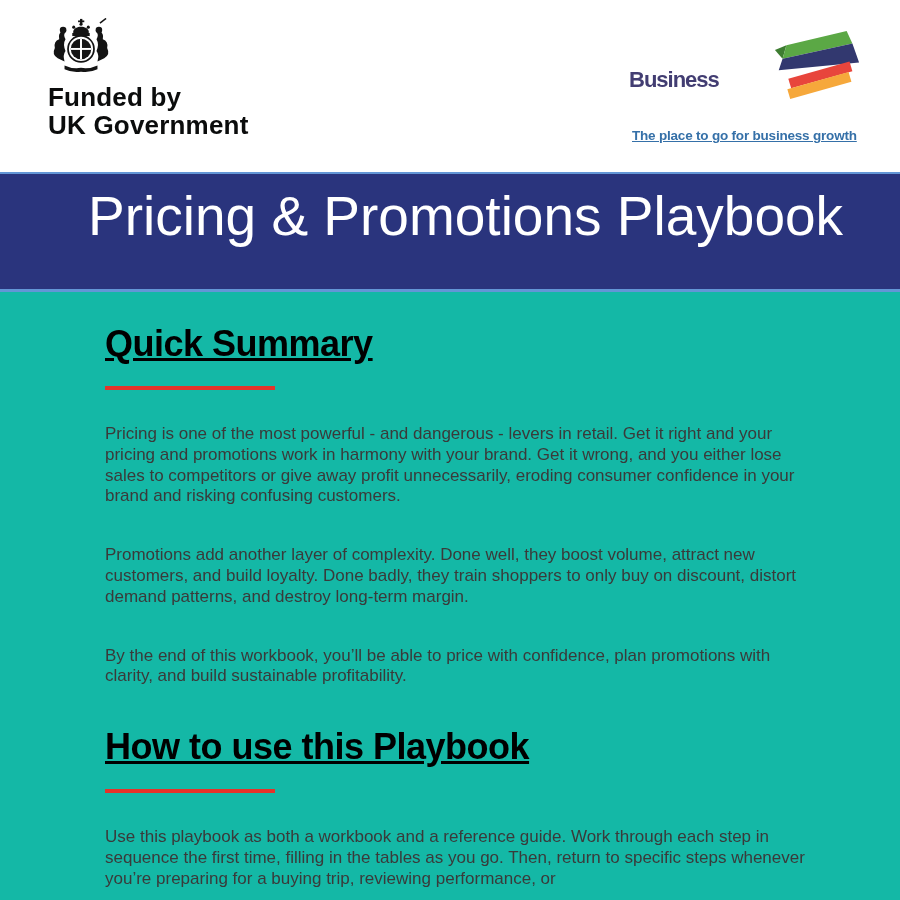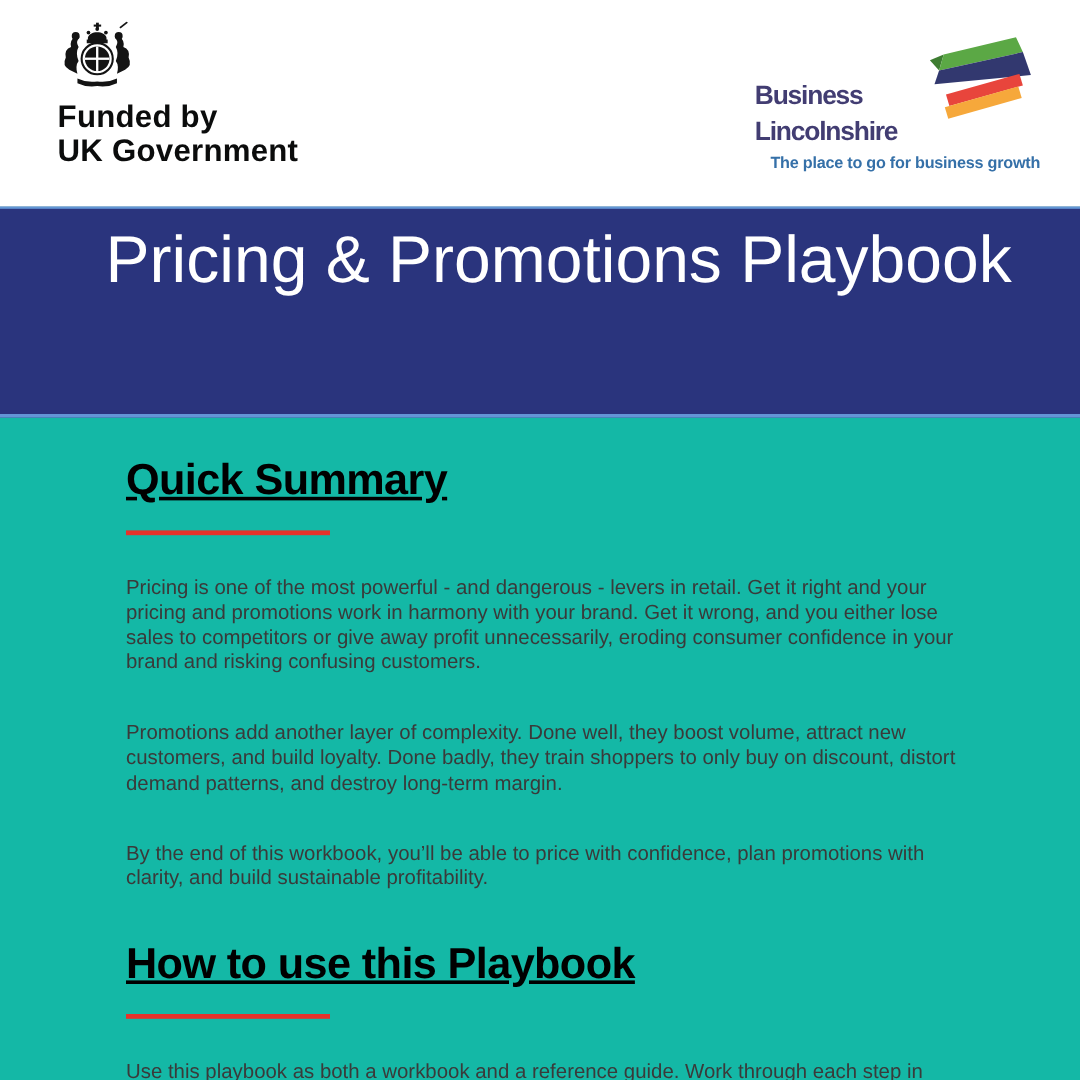--- a/index.html
+++ b/index.html
@@ -20,27 +20,27 @@
   .gov-text { margin-top:7px; font-size:26px; font-weight:700; color:#0b0c0c;
               line-height:28px; letter-spacing:0.2px; }
   .gov-text span { display:block; }
 
   .brand-block { position:absolute; left:629px; top:25px; width:230px; height:125px; }
   .brand-chevron { position:absolute; top:0; right:-2px; }
   .brand-name { position:absolute; left:0; top:40px;
                 font-size:22px; font-weight:700; color:#423d72;
                 letter-spacing:-1px; line-height:30px; }
   .brand-name span { display:block; }
-  .brand-tagline { position:absolute; left:13px; top:103px;
+  .brand-tagline { position:absolute; left:3px; top:103px;
                    font-size:13.5px; font-weight:700; color:#3570a8;
-                   letter-spacing:-0.2px; white-space:nowrap; }
+                   letter-spacing:-0.2px; white-space:nowrap;text-decoration:underline; }
 
   
   .banner {
-    height:176px; background:#2a347d;
+    height:120px; background:#2a347d;
     border-top:2px solid #6396d6;
     border-bottom:3px solid #6396d6;
     padding:10px 4px 0 88px;
     color:#ffffff;
   }
   .banner h1 {
     font-size:55px; font-weight:400; letter-spacing:0;
     line-height:64px; white-space:nowrap;
   }
   .banner .subtitle {
@@ -103,21 +103,20 @@
     <div class="brand-block">
       <svg class="brand-chevron" width="88" height="77" viewBox="0 0 92 80" aria-hidden="true">
         <polygon points="14,21 10,35 2,26" fill="#3e7d31"></polygon>
         <polygon points="14,21 77,6 83,19 10,35" fill="#5ba845"></polygon>
         <polygon points="10,35 83,19 90,39 6,47" fill="#32386f"></polygon>
         <polygon points="16,56 80,38 83,48 19,66" fill="#e8453c"></polygon>
         <polygon points="15,67 79,49 82,59 18,77" fill="#f6a83b"></polygon>
       </svg>
       <div class="brand-name">
         <span>Business</span>
-        <span>Lincolnshire</span>
       </div>
       <div class="brand-tagline">The place to go for business growth</div>
     </div>
 
   </header>
 
   <section class="banner">
     <h1>Pricing &amp; Promotions Playbook</h1>
   </section>
 

